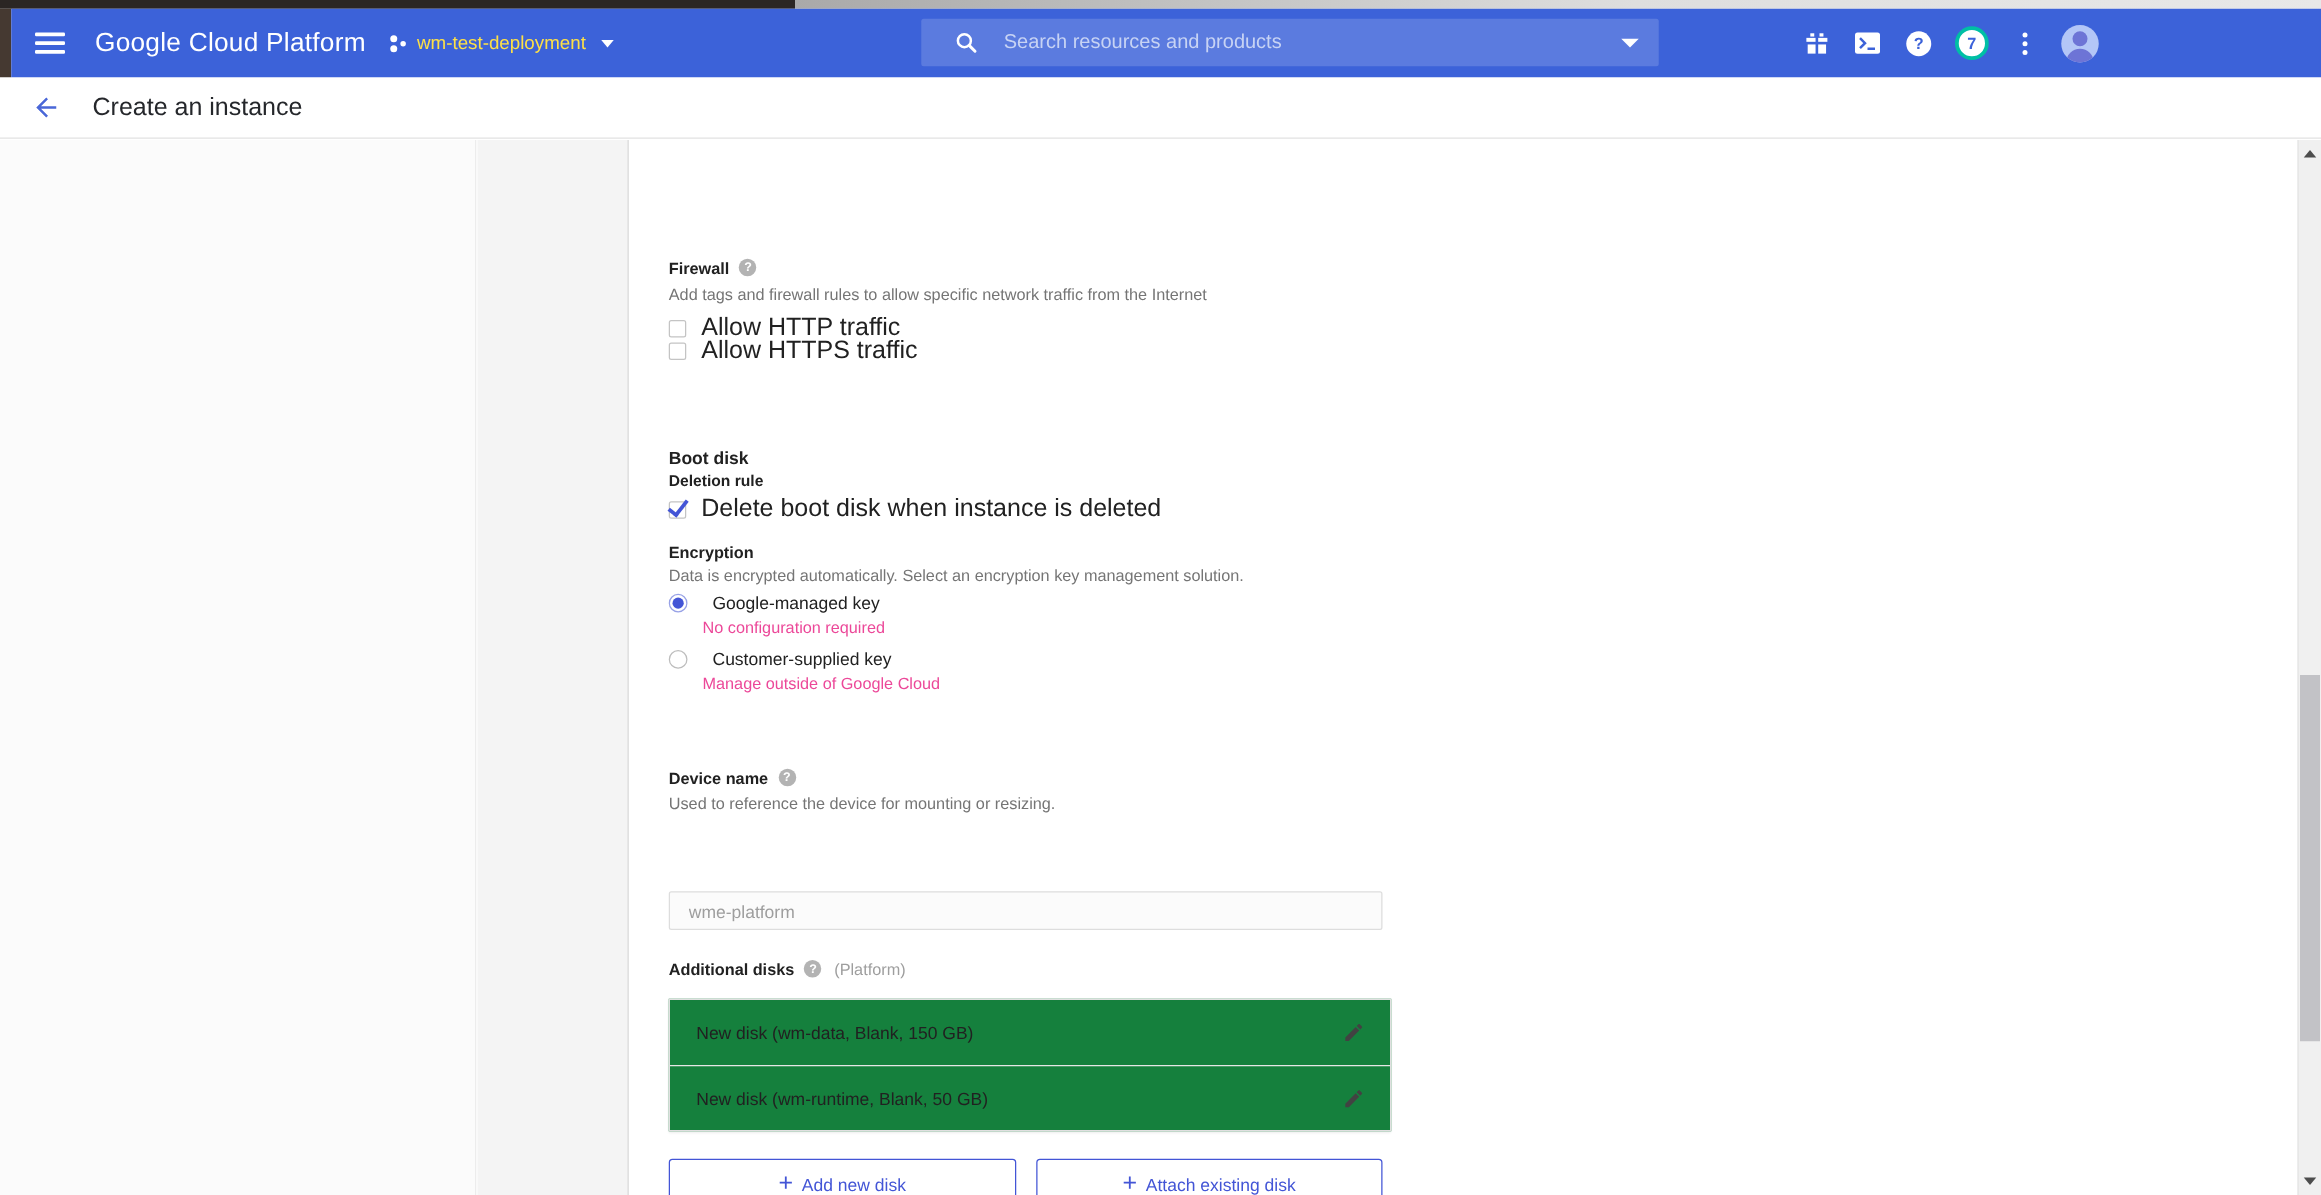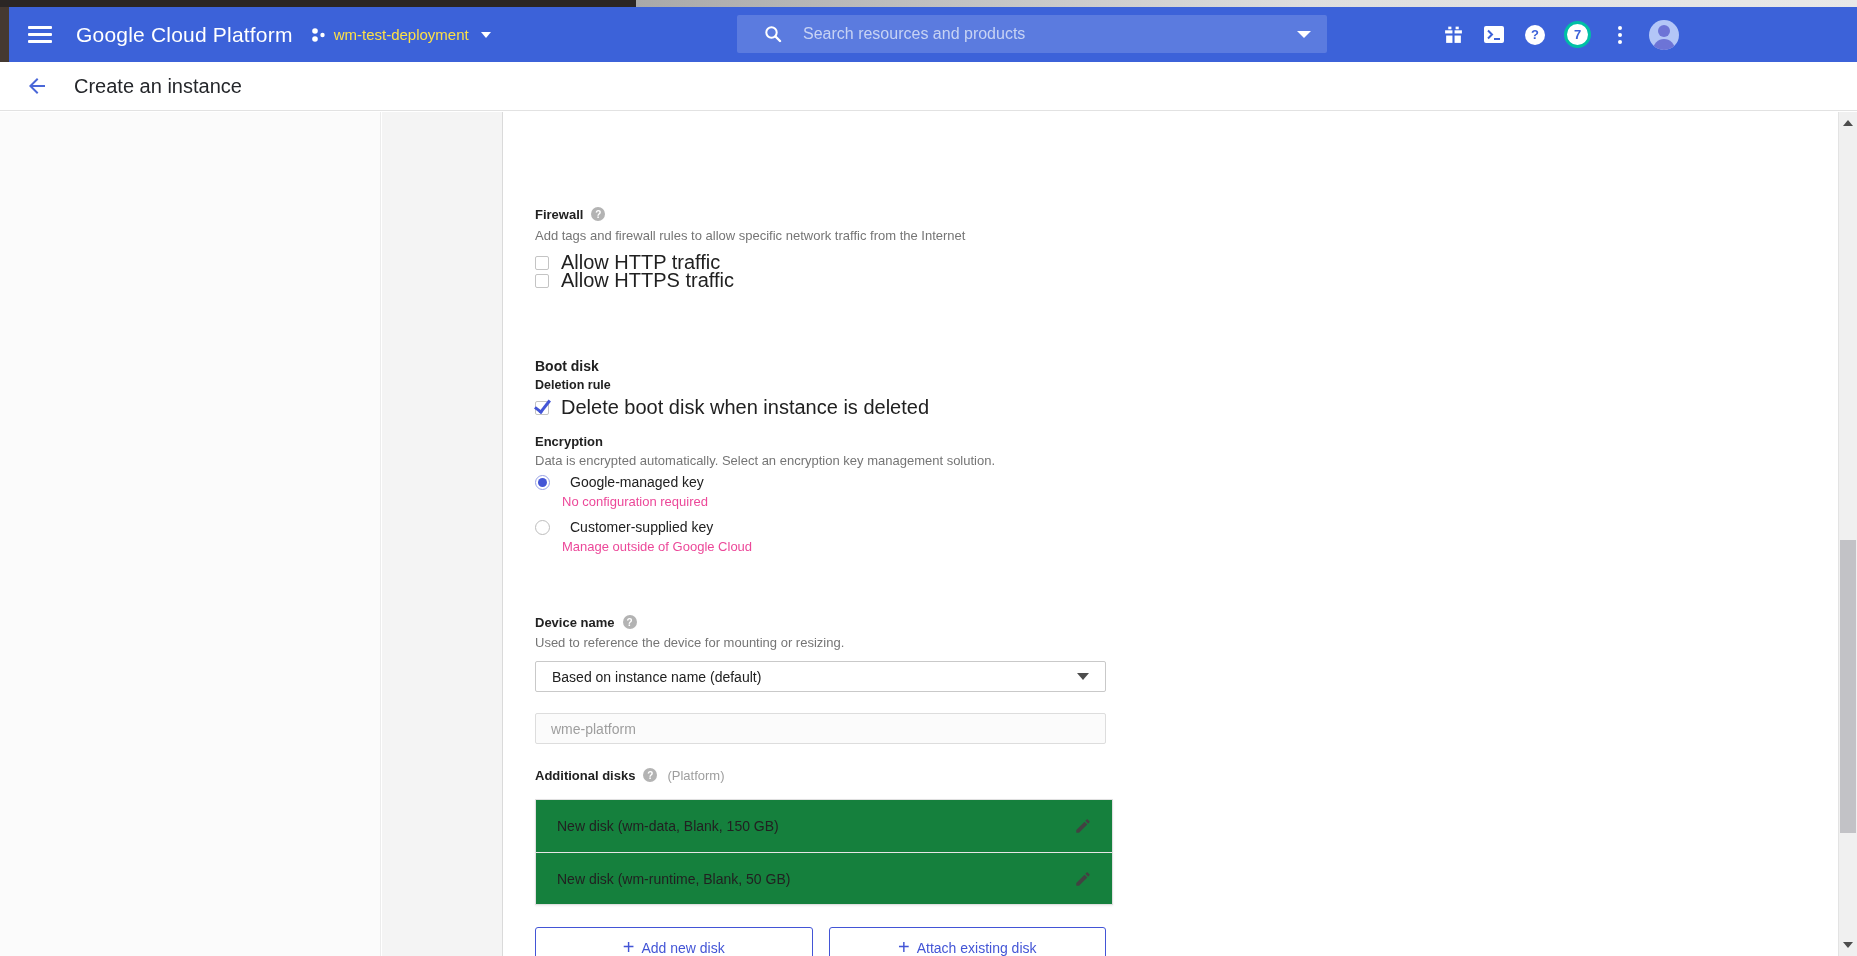--- a/index.html
+++ b/index.html
@@ -266,24 +266,20 @@
         <div class="r-sub">Manage outside of Google Cloud</div>
       </div>
     </div>
 
     <div class="f-label" style="top:503px;">
       <span>Device name</span>
       <span class="help-dot">?</span>
     </div>
     <div class="f-desc" style="top:523px;">Used to reference the device for mounting or resizing.</div>
 
-    <div class="select-box">
-      <span>Based on instance name (default)</span>
-      <span class="caret-d"></span>
-    </div>
 
     <input class="text-input" type="text" placeholder="wme-platform" style="">
 
     <div class="f-label" style="top:656px;">
       <span>Additional disks</span>
       <span class="help-dot">?</span>
       <span class="optional">(Platform)</span>
     </div>
 
     <div class="disk-card">

